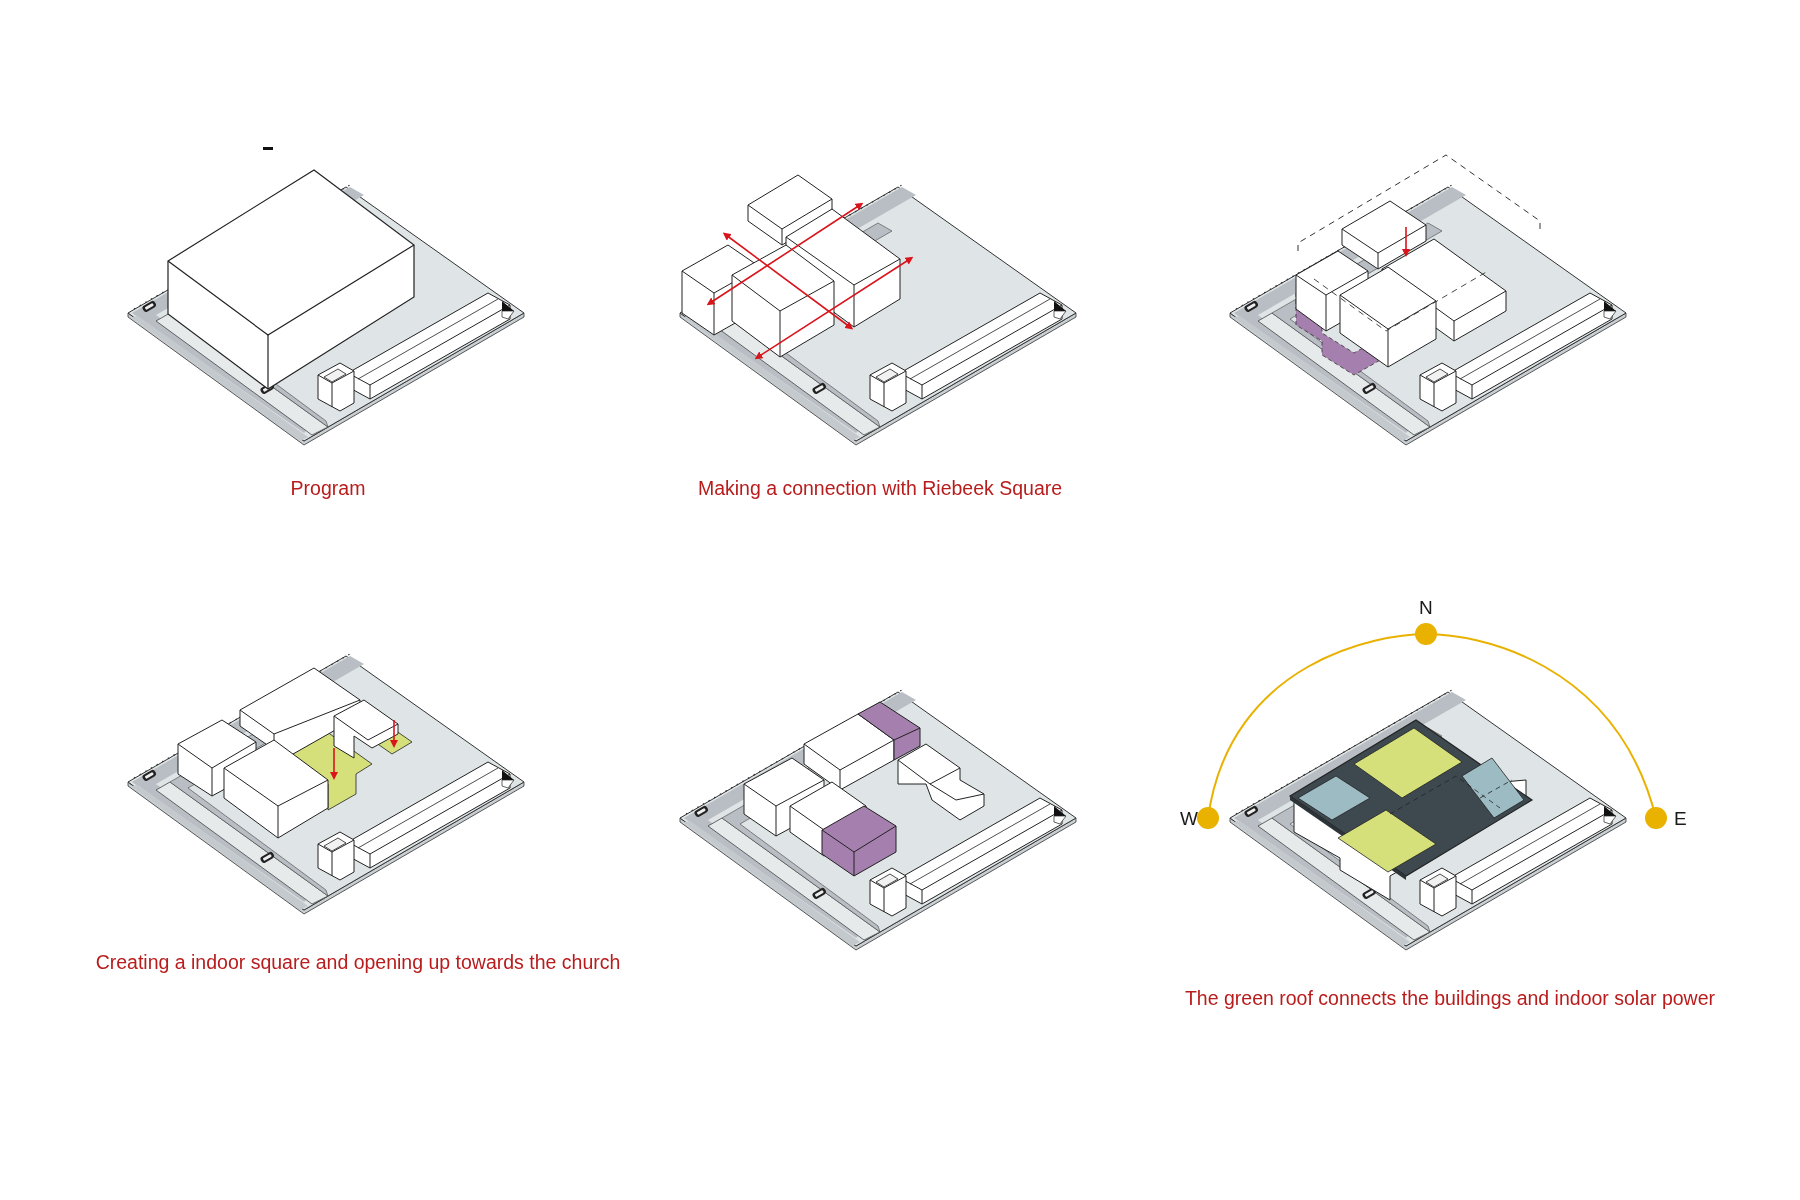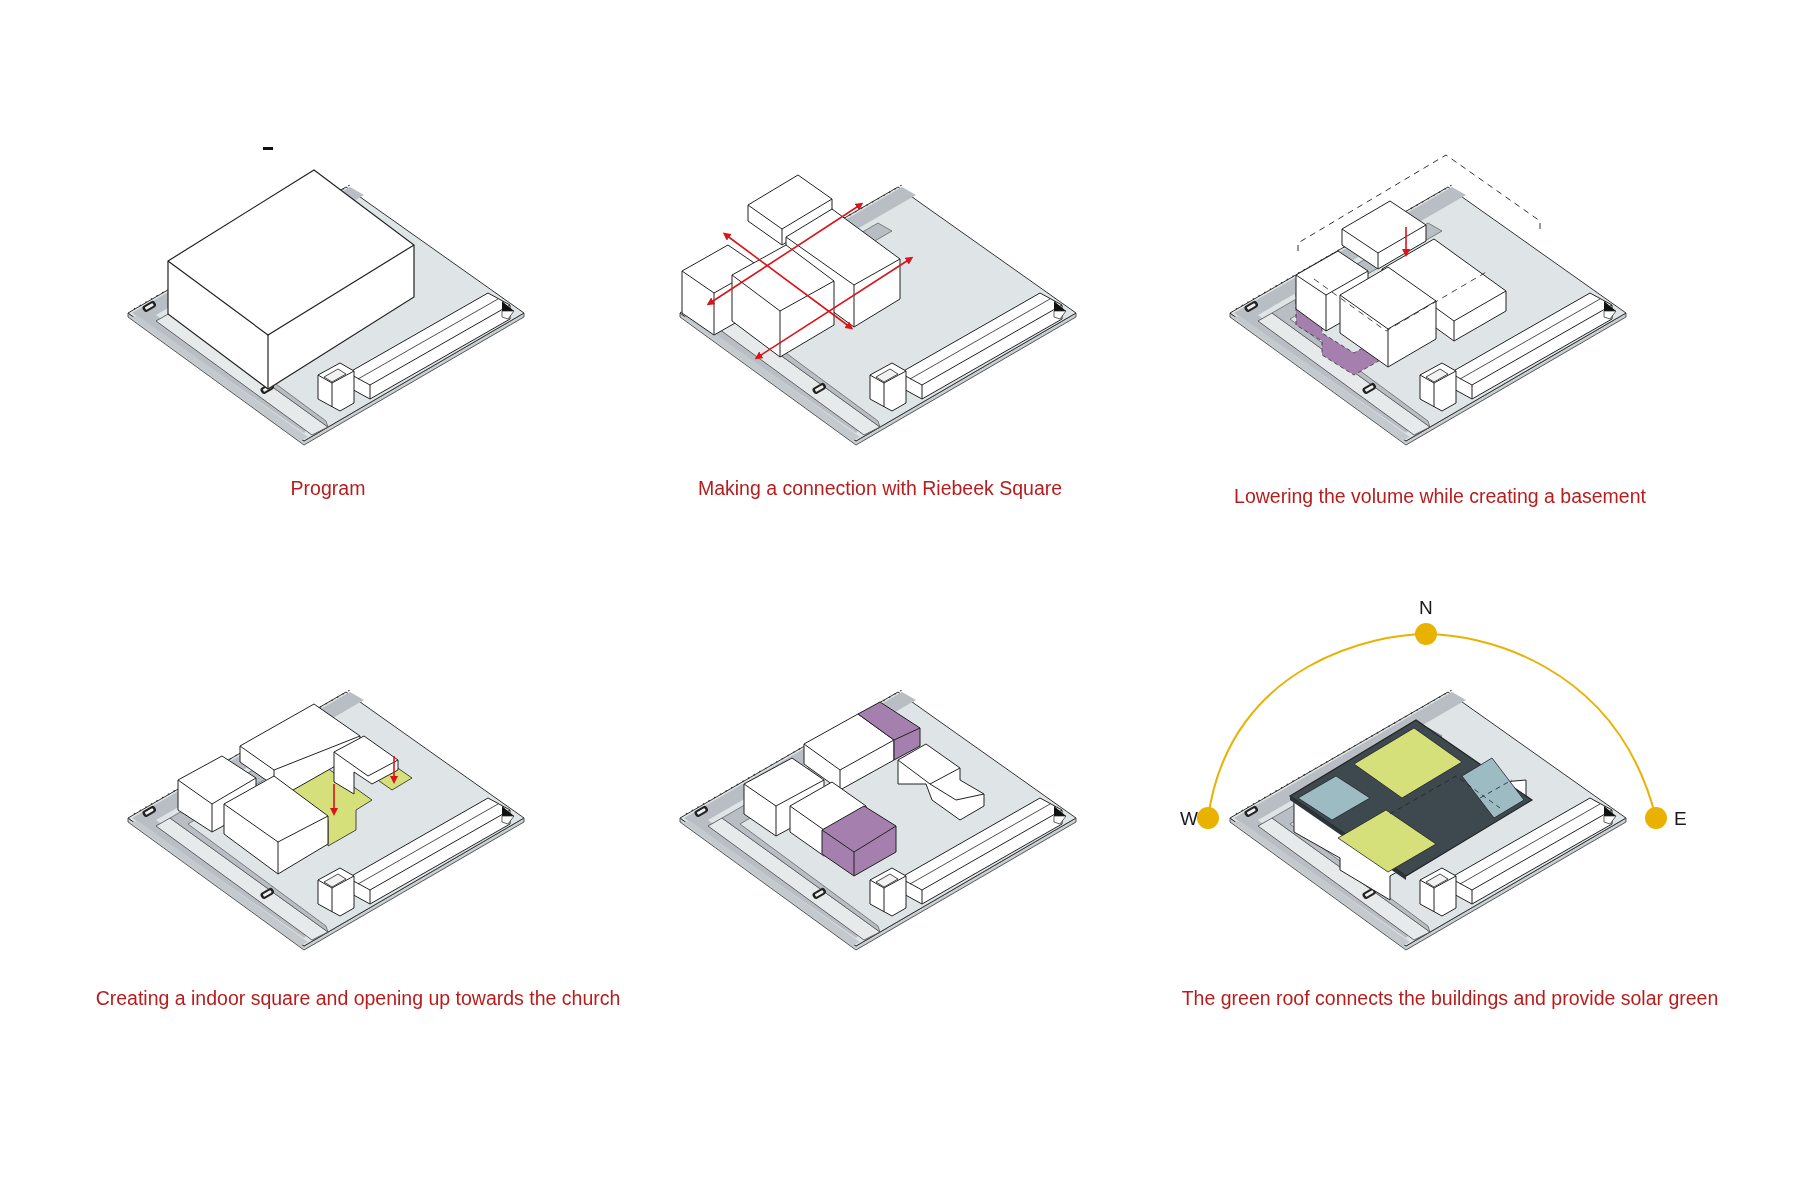--- a/index.html
+++ b/index.html
@@ -116,24 +116,23 @@
     <line x1="224" y1="146" x2="224" y2="166" stroke="#222"></line>
 
     <polygon points="110,120 158,92 206,126 206,164 158,192 110,158" fill="#fff" stroke="#222"></polygon>
     <polyline points="110,120 158,154 206,126" fill="none" stroke="#222"></polyline>
     <line x1="158" y1="154" x2="158" y2="192" stroke="#222"></line>
 
     <polyline points="84,104 156,156 258,96" fill="none" stroke="#333" stroke-width="0.9" stroke-dasharray="6,5"></polyline>
 
     <line x1="176" y1="52" x2="176" y2="78" stroke="#d9141b" stroke-width="1.6" marker-end="url(#arrowhead-red)"></line>
   </svg>
-  <div class="caption" style="top:308px; left:-70px;">Lowering the volume while creating a basement</div>
-</div>
-
-<div class="cell" style="left:128px; top:680px;">
+</div>
+
+<div class="cell" style="left:128px; top:644px;">
   <svg class="diagram" width="400" height="280" viewBox="0 0 400 280">
     <use href="#site-base"></use>
 
     <polygon points="150,102 188,80 244,120 228,130 228,150 200,166 200,140" fill="#d6e07a" stroke="#222" stroke-width="0.8"></polygon>
     <polygon points="244,96 264,84 284,98 264,110" fill="#d6e07a" stroke="#222" stroke-width="0.8"></polygon>
 
     <polygon points="112,66 186,24 232,56 232,72 158,114 112,82" fill="#fff" stroke="#222"></polygon>
     <polyline points="112,66 146,90 232,56" fill="none" stroke="#222"></polyline>
     <line x1="146" y1="90" x2="146" y2="110" stroke="#222"></line>
 
@@ -201,14 +200,14 @@
 
     <polygon points="124,84 184,48 232,82 172,118" fill="#d6e07a" stroke="#222" stroke-width="0.8"></polygon>
     <polygon points="108,158 156,130 206,164 158,192" fill="#d6e07a" stroke="#222" stroke-width="0.8"></polygon>
 
     <polygon points="68,118 106,96 140,118 102,140" fill="#9dbbc3" stroke="#222" stroke-width="0.8"></polygon>
     <polygon points="232,96 262,78 294,120 264,138" fill="#9dbbc3" stroke="#222" stroke-width="0.8"></polygon>
 
     <polyline points="160,134 226,96 270,128" fill="none" stroke="#222" stroke-width="0.8" stroke-dasharray="5,4"></polyline>
     <polyline points="250,118 282,100" fill="none" stroke="#222" stroke-width="0.8" stroke-dasharray="5,4"></polyline>
   </svg>
-  <div class="caption" style="top:305px; left:-60px;">The green roof connects the buildings and provide solar green</div>
+  <div class="caption" style="top:305px; left:-60px;">The green roof connects the buildings and indoor solar power</div>
 </div>
 
 </body></html>

